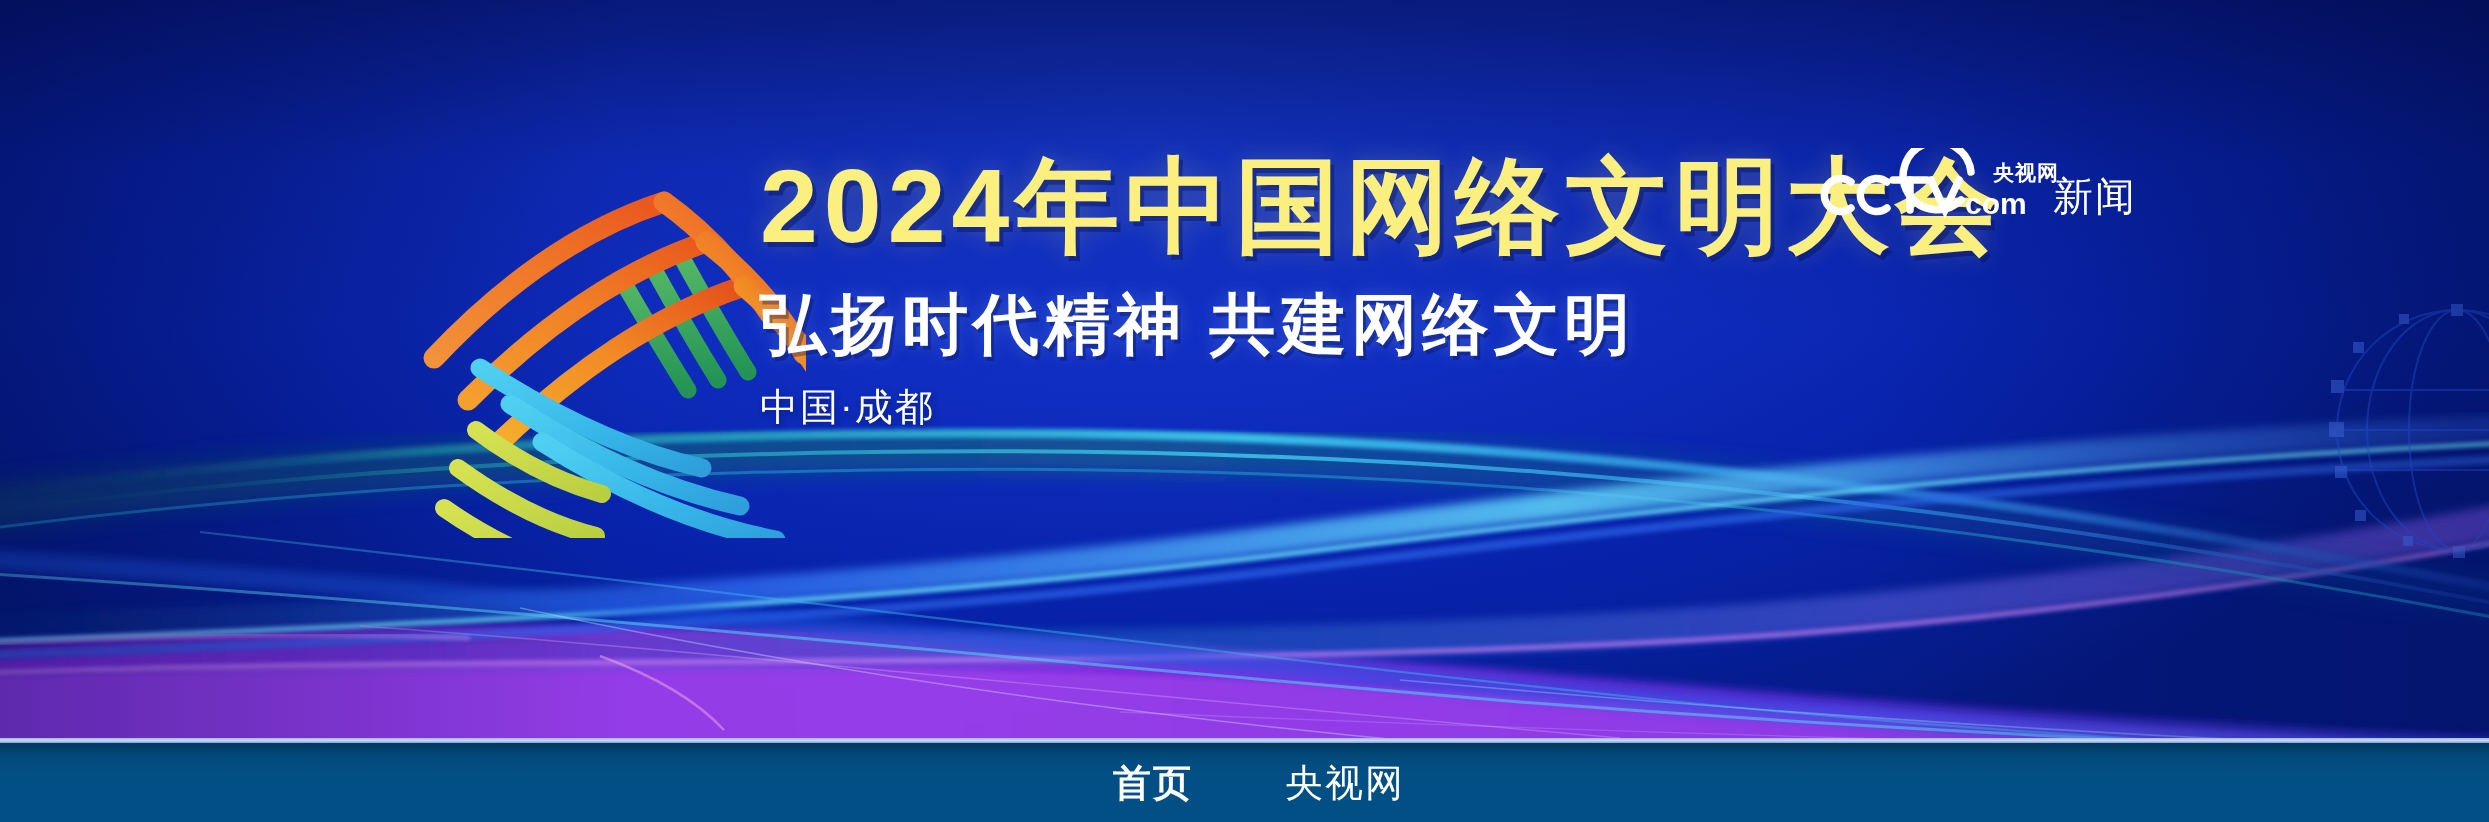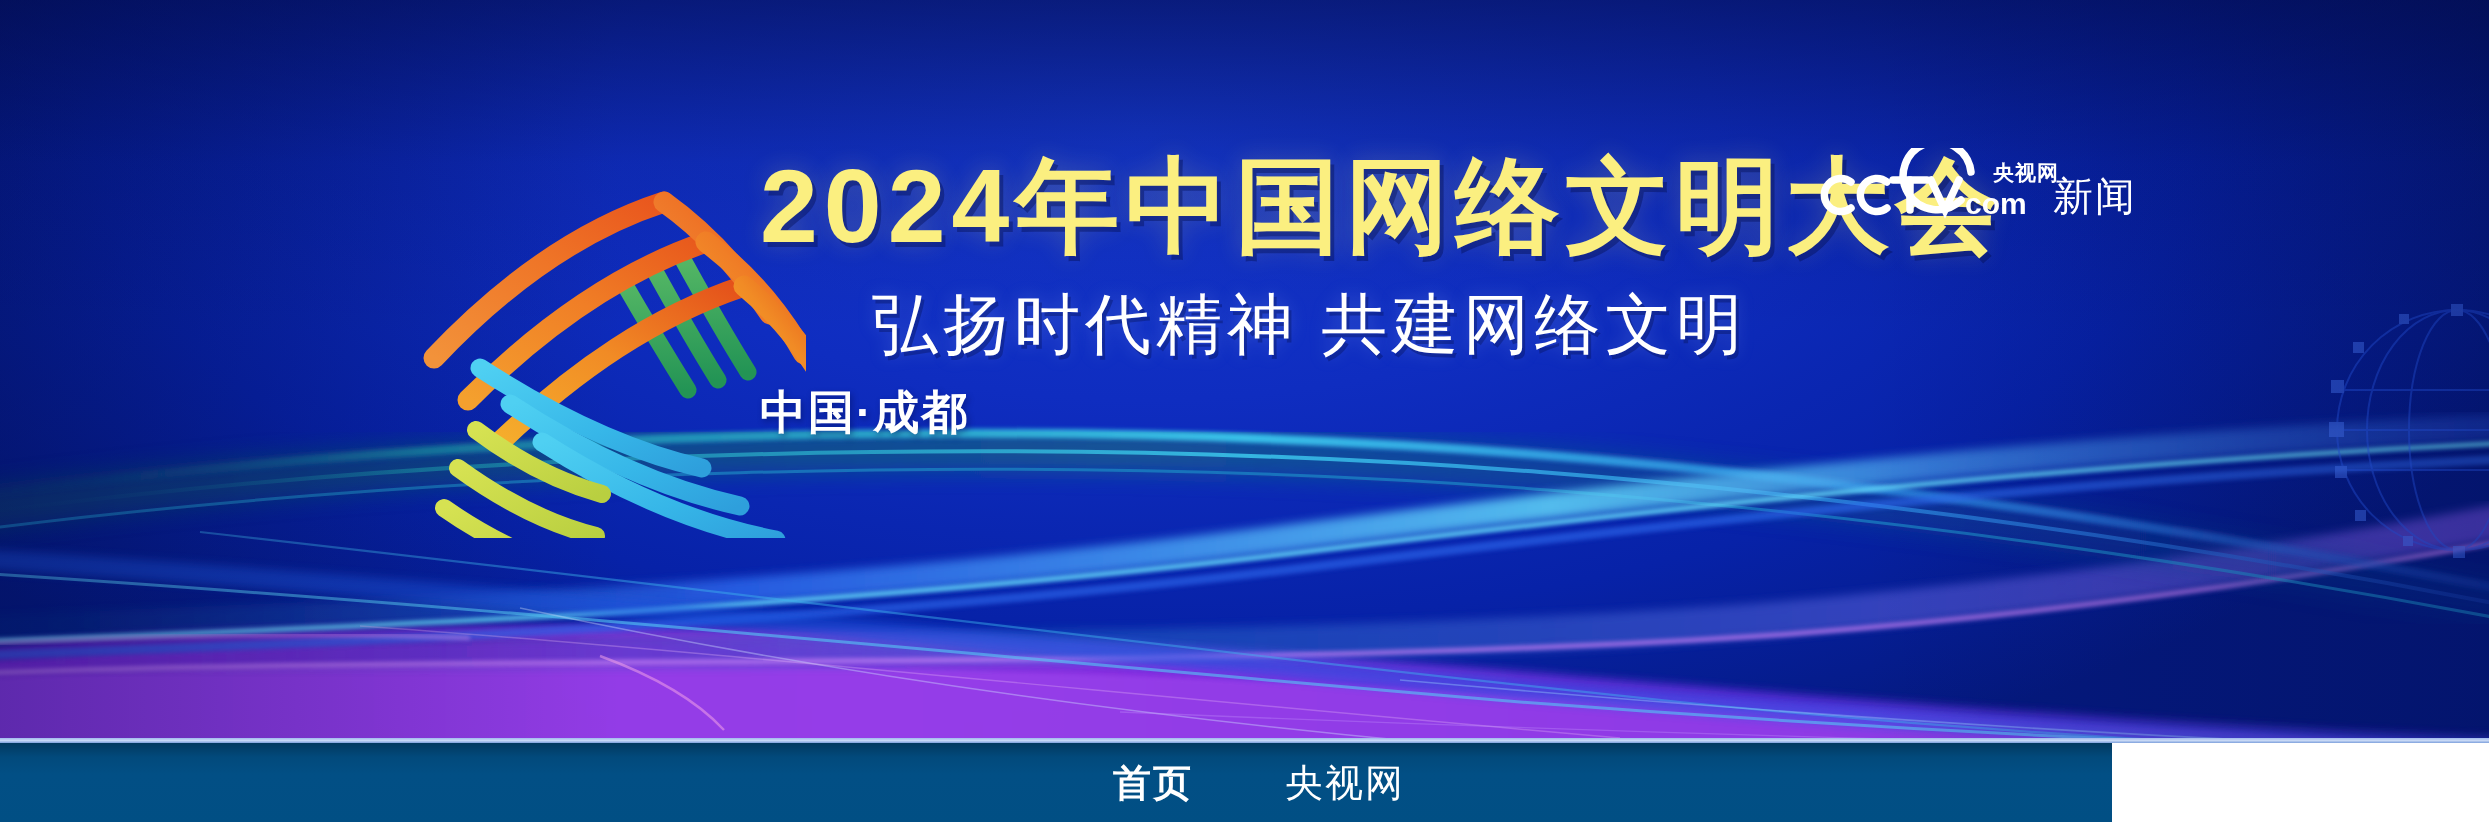--- a/index.html
+++ b/index.html
@@ -86,44 +86,43 @@
     letter-spacing: 6px;
     white-space: nowrap;
     text-shadow:
       4px 5px 0 rgba(3, 13, 80, 0.40),
       0 0 26px rgba(250, 235, 120, 0.22);
     font-family: "Liberation Sans", "DejaVu Sans", sans-serif;
   }
 
   .sub-title {
     margin-top: 26px;
-    margin-left: 112px;
     font-size: 66px;
     line-height: 1.1;
-    font-weight: normal;
+    font-weight: bold;
     color: #ffffff;
     letter-spacing: 5px;
     white-space: nowrap;
     text-shadow:
       3px 4px 0 rgba(3, 13, 80, 0.35),
       0 0 18px rgba(180, 210, 255, 0.25);
   }
 
   .meta-row {
     margin-top: 26px;
     margin-left: 0px;
     display: flex;
     align-items: flex-end;
     white-space: nowrap;
   }
 
   .meta-place-date {
-    font-size: 46px;
+    font-size: 38px;
     line-height: 1.1;
-    font-weight: bold;
+    font-weight: normal;
     color: #ffffff;
     letter-spacing: 2px;
     text-shadow: 2px 3px 6px rgba(3, 13, 80, 0.45);
   }
   .meta-place { margin-right: 34px; }
 
   .cctv-logo {
     position: absolute;
     left: 1055px;
     top: -2px;
@@ -137,21 +136,21 @@
     left: 0;
     top: 738px;
     width: 2489px;
     height: 5px;
     background: linear-gradient(180deg, #9fb9ee 0%, #c7d8f5 50%, #7ea0dc 100%);
   }
   .nav-bar {
     position: absolute;
     left: 0;
     top: 743px;
-    width: 2112px;
+    width: 2489px;
     height: 79px;
     background: linear-gradient(180deg, #02395f 0%, #024a7c 18%, #024f85 40%, #014f84 100%);
     display: flex;
     align-items: center;
   }
   .nav-inner {
     position: relative;
     width: 2489px;
     height: 79px;
   }

